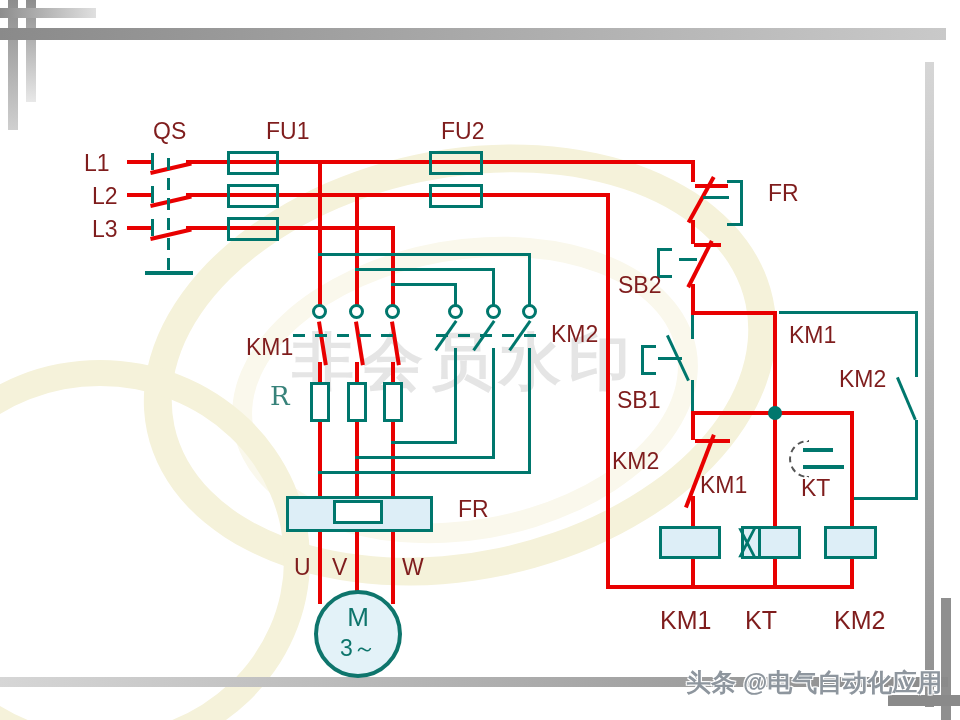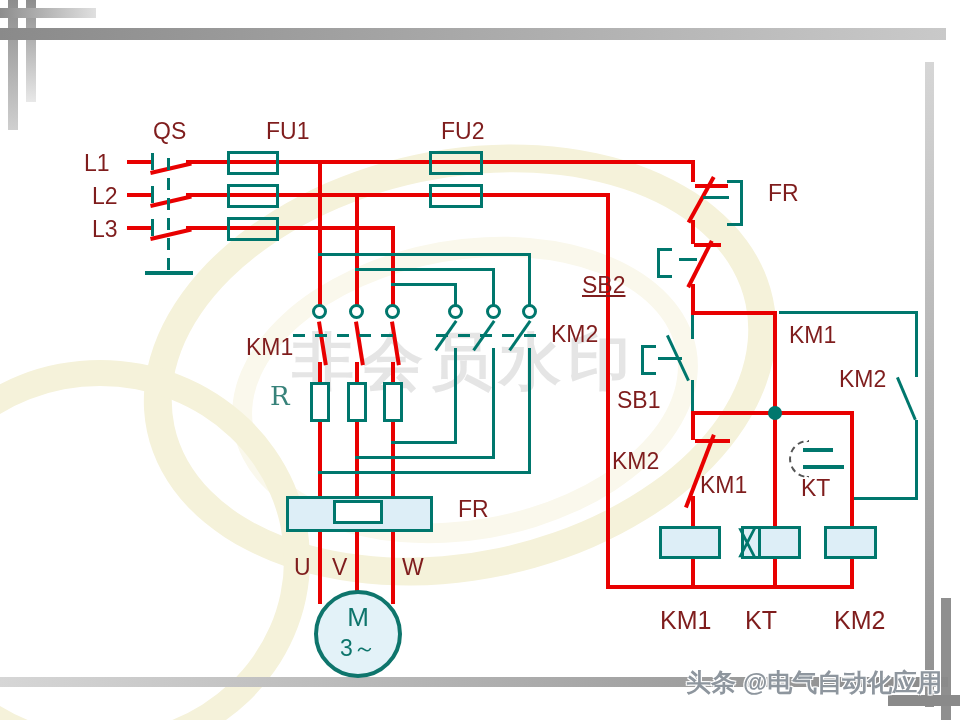--- a/index.html
+++ b/index.html
@@ -205,21 +205,21 @@
   <div class="lbl" style="left:92px;top:183px;">L2</div>
   <div class="lbl" style="left:92px;top:216px;">L3</div>
   <div class="lbl" style="left:246px;top:334px;">KM1</div>
   <div class="lbl" style="left:551px;top:321px;">KM2</div>
   <div class="lbl serif" style="left:270px;top:381px;">R</div>
   <div class="lbl" style="left:458px;top:496px;">FR</div>
   <div class="lbl" style="left:294px;top:554px;">U</div>
   <div class="lbl" style="left:332px;top:554px;">V</div>
   <div class="lbl" style="left:402px;top:554px;">W</div>
   <div class="lbl" style="left:768px;top:180px;">FR</div>
-  <div class="lbl" style="left:582px;top:272px;text-decoration:underline;">SB2</div>
+  <div class="lbl" style="left:618px;top:272px;">SB2</div>
   <div class="lbl" style="left:617px;top:387px;">SB1</div>
   <div class="lbl" style="left:789px;top:322px;">KM1</div>
   <div class="lbl" style="left:839px;top:366px;">KM2</div>
   <div class="lbl" style="left:612px;top:448px;">KM2</div>
   <div class="lbl" style="left:700px;top:472px;">KM1</div>
   <div class="lbl" style="left:801px;top:475px;">KT</div>
   <div class="lbl" style="left:660px;top:606px;font-size:25px;">KM1</div>
   <div class="lbl" style="left:745px;top:606px;font-size:25px;">KT</div>
   <div class="lbl" style="left:834px;top:606px;font-size:25px;">KM2</div>
 

